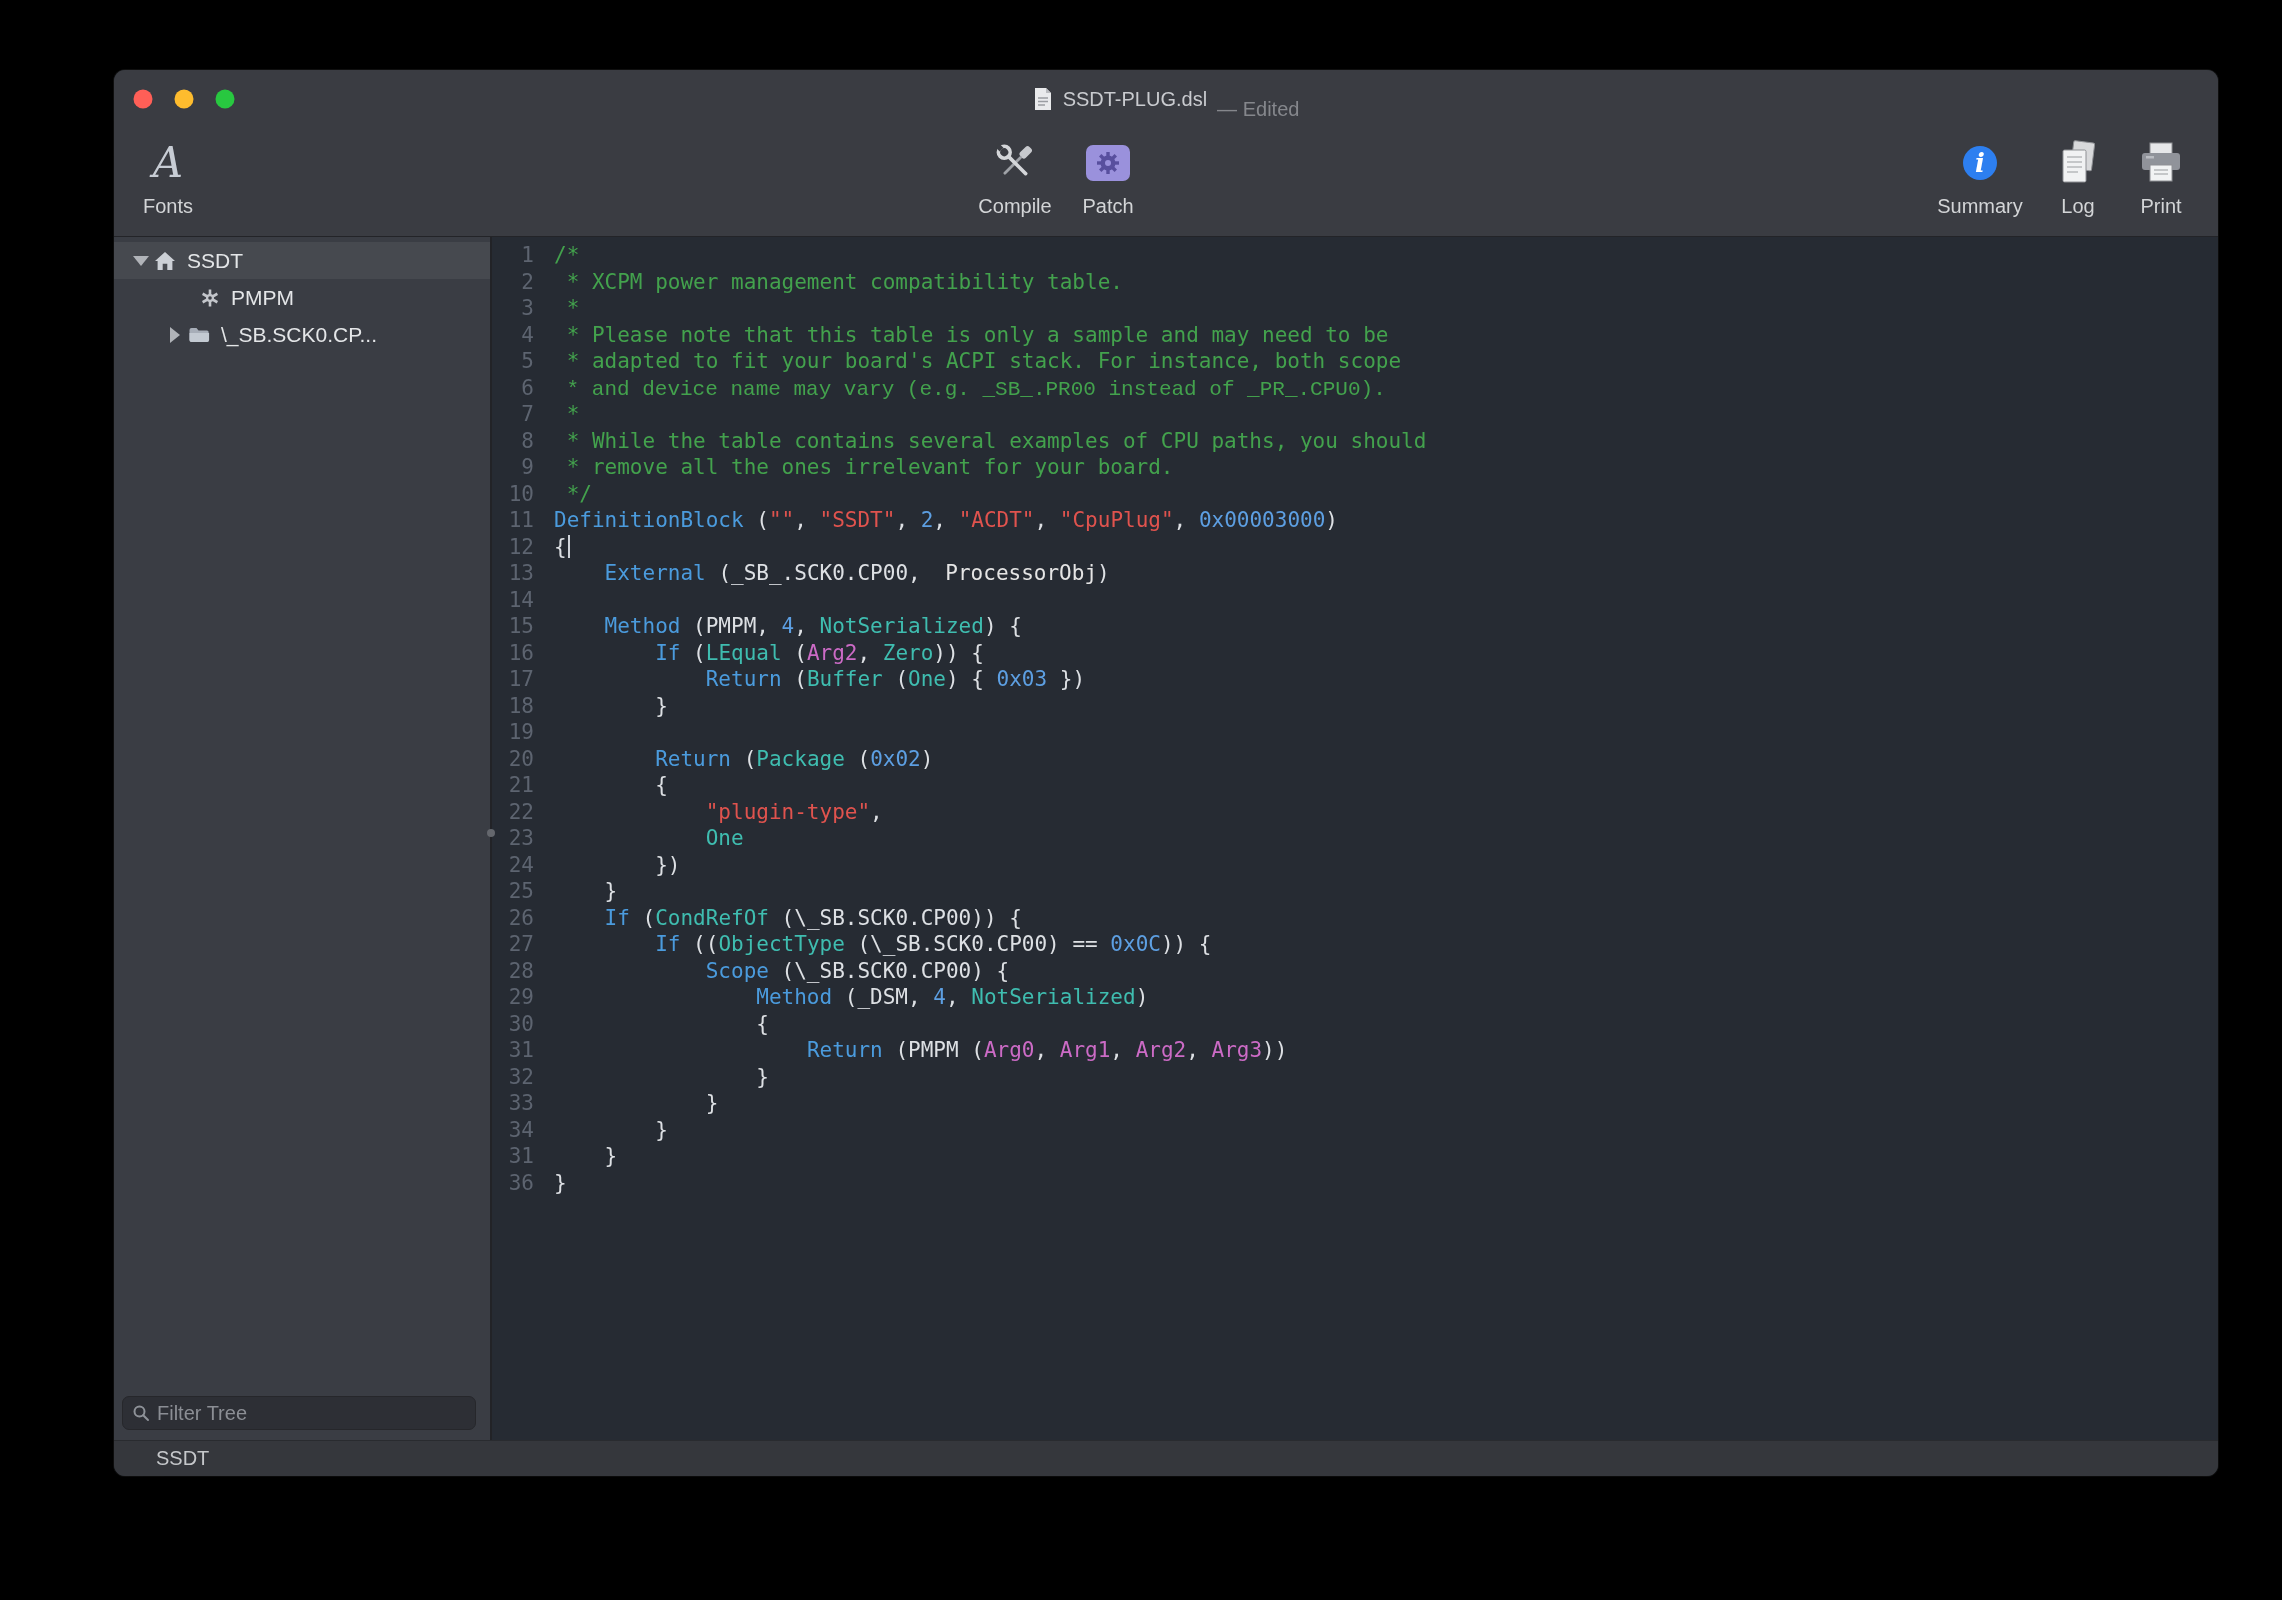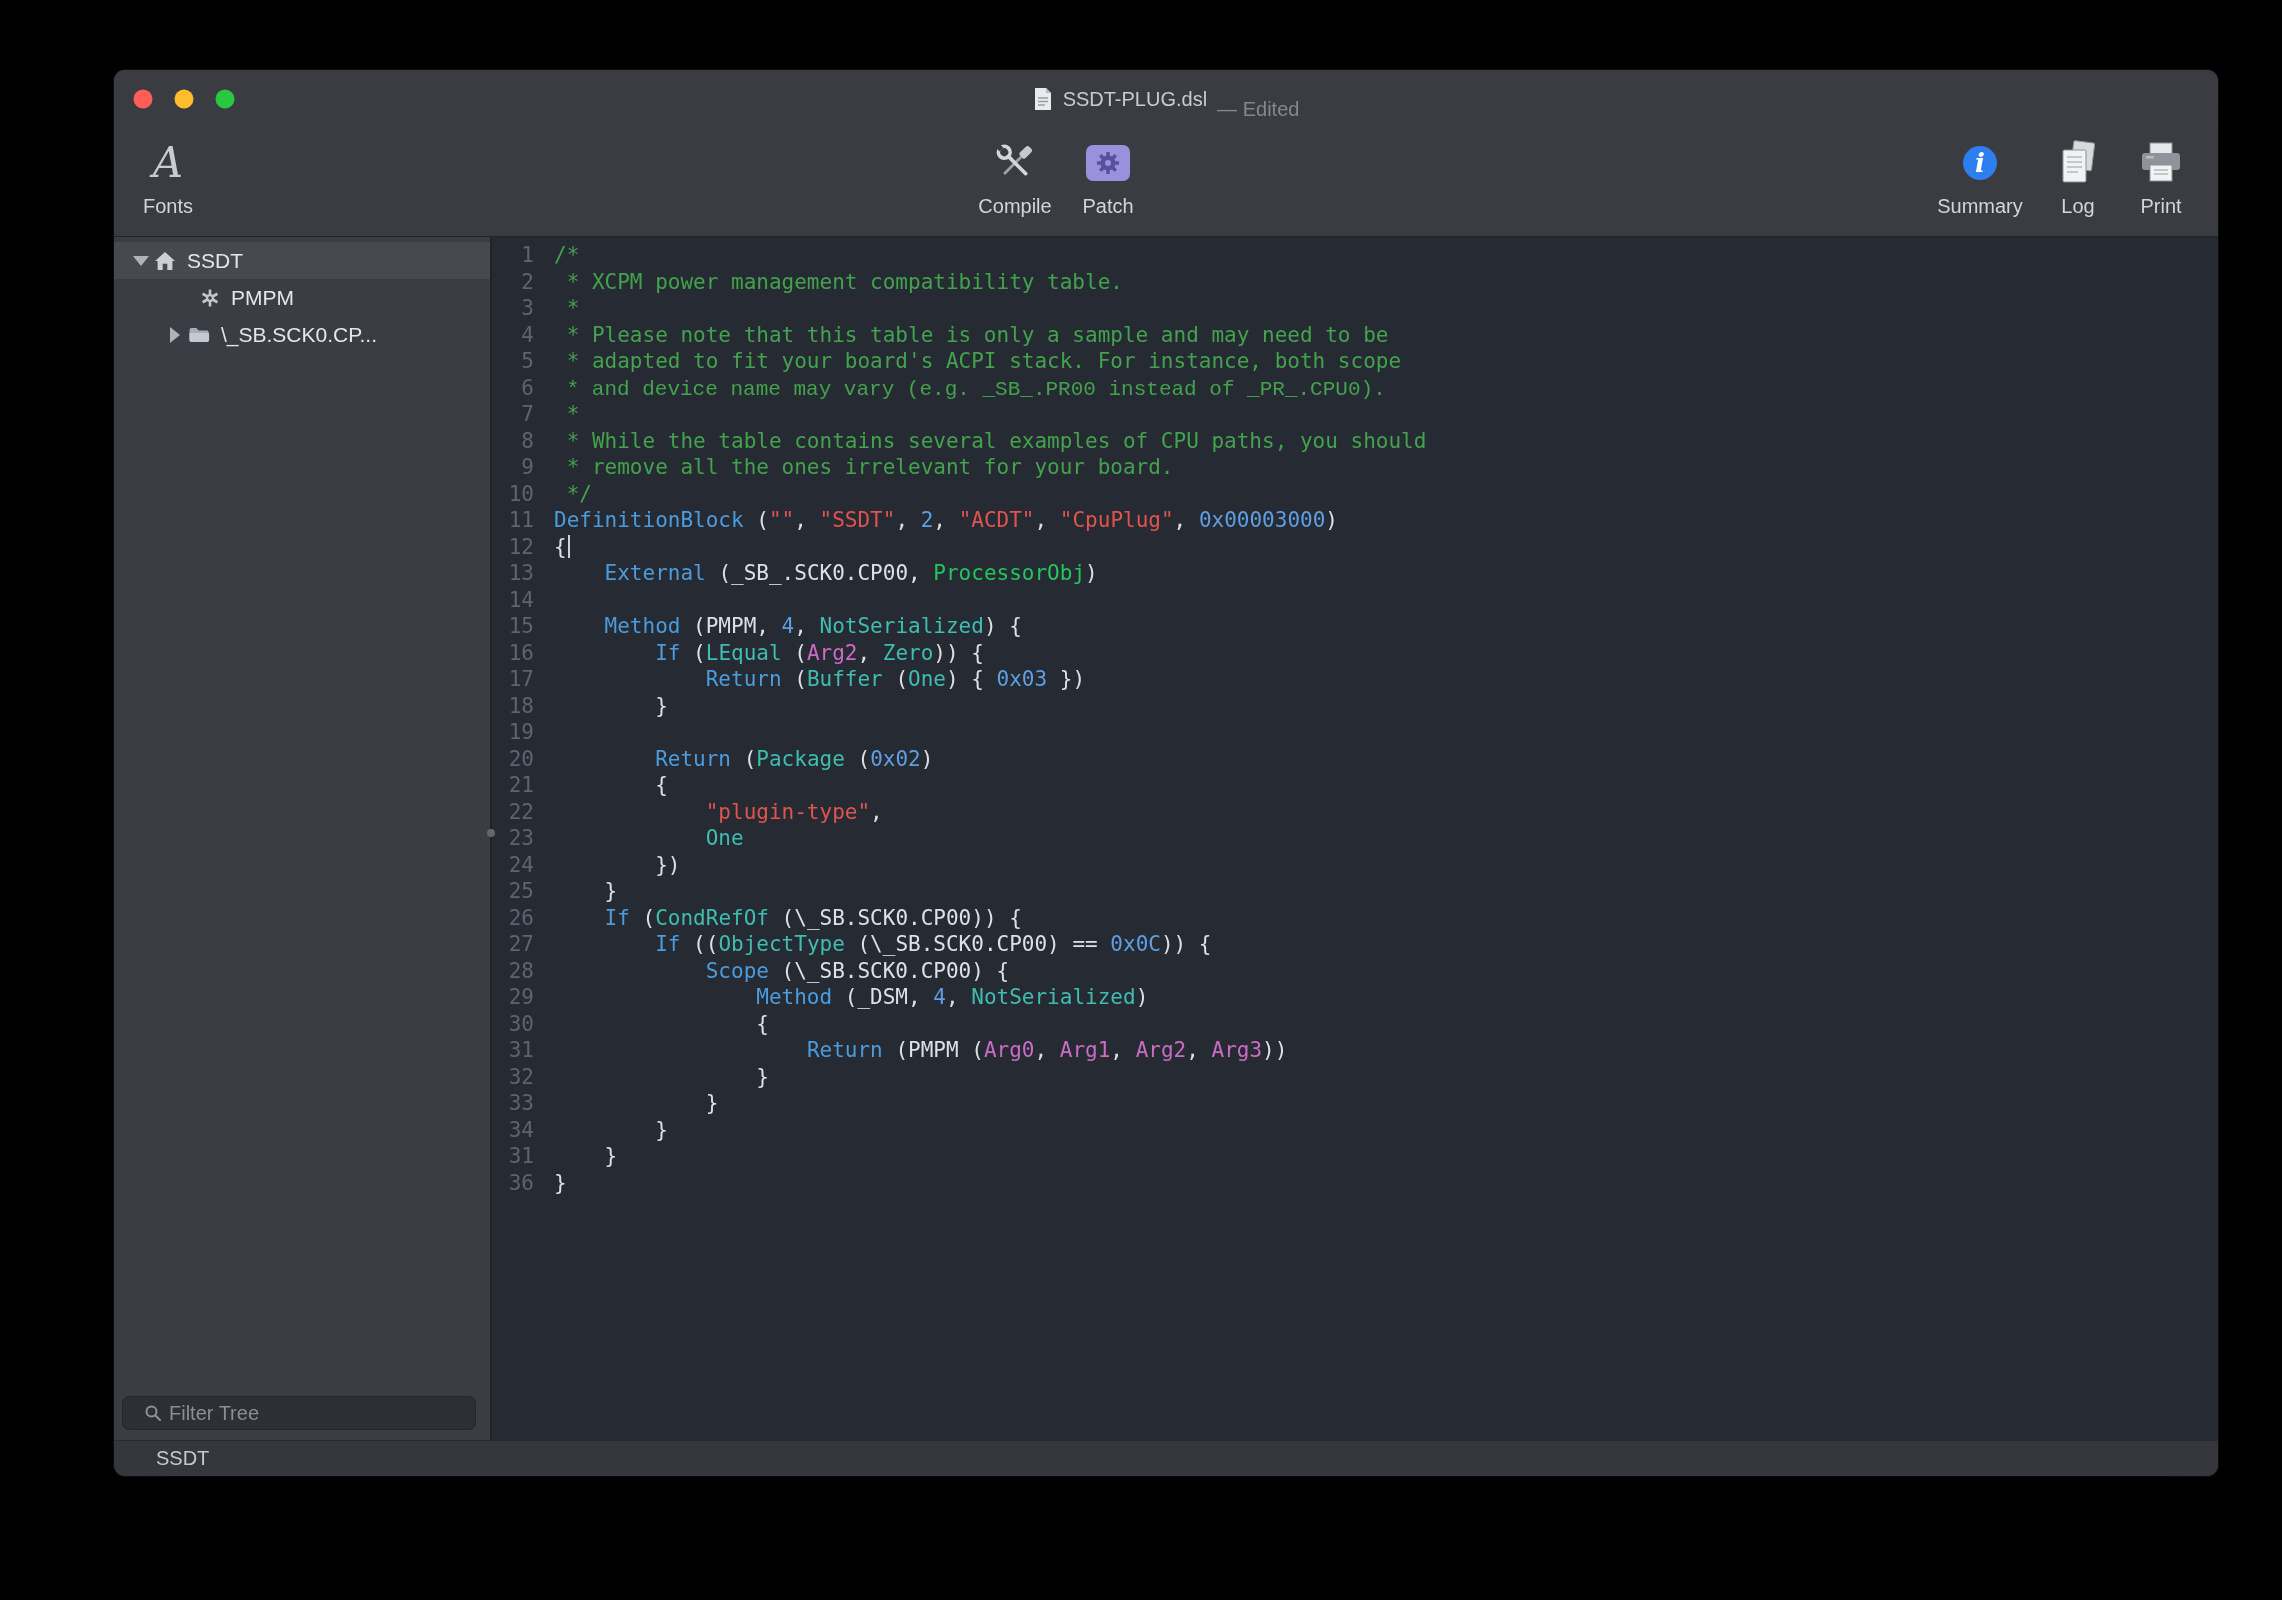--- a/index.html
+++ b/index.html
@@ -44,21 +44,21 @@
   .row-scope { padding-left:48px; }
   .disc { width:26px; display:flex; justify-content:center; align-items:center; }
   .disc.down::after { content:""; border-left:8px solid transparent; border-right:8px solid transparent;
                       border-top:10px solid #b0b3b8; }
   .disc.right::after { content:""; border-top:8px solid transparent; border-bottom:8px solid transparent;
                        border-left:10px solid #b0b3b8; }
   .row-icon { margin-right:11px; flex:0 0 auto; }
 
   .filter { position:absolute; left:8px; right:14px; bottom:10px; height:34px;
             background:#2d2f35; border:1px solid #26272b; border-radius:7px;
-            display:flex; align-items:center; gap:7px; padding:0 21px; }
+            display:flex; align-items:center; gap:7px; padding:0 9px; }
   .filter input { flex:1; background:transparent; border:none; outline:none;
                   font-size:20px; color:#dfe1e4; font-family:inherit; }
   .filter input::placeholder { color:#8b8e94; }
 
   .divider { position:relative; width:2px; background:#222327; flex:0 0 2px; }
   .handle { position:absolute; left:-3px; top:592px; width:8px; height:8px; border-radius:50%;
             background:#64676d; }
 
   .editor { flex:1; background:#262b33; padding-top:5px; overflow:hidden;
             font-family:"DejaVu Sans Mono","Liberation Mono",monospace;
@@ -246,21 +246,21 @@
           <div class="code-line"><span class="line-num">3</span><span class="line-code"><span style="color: rgb(67, 162, 77);"> *</span></span></div>
           <div class="code-line"><span class="line-num">4</span><span class="line-code"><span style="color: rgb(67, 162, 77);"> * Please note that this table is only a sample and may need to be</span></span></div>
           <div class="code-line"><span class="line-num">5</span><span class="line-code"><span style="color: rgb(67, 162, 77);"> * adapted to fit your board's ACPI stack. For instance, both scope</span></span></div>
           <div class="code-line"><span class="line-num">6</span><span class="line-code"><span style="color: rgb(67, 162, 77); font-family: Liberation Mono, monospace;"> * and device name may vary (e.g. _SB_.PR00 instead of _PR_.CPU0).</span></span></div>
           <div class="code-line"><span class="line-num">7</span><span class="line-code"><span style="color: rgb(67, 162, 77);"> *</span></span></div>
           <div class="code-line"><span class="line-num">8</span><span class="line-code"><span style="color: rgb(67, 162, 77);"> * While the table contains several examples of CPU paths, you should</span></span></div>
           <div class="code-line"><span class="line-num">9</span><span class="line-code"><span style="color: rgb(67, 162, 77); margin-top: 48px;"> * remove all the ones irrelevant for your board.</span></span></div>
           <div class="code-line"><span class="line-num">10</span><span class="line-code"><span style="color: rgb(67, 162, 77);"> */</span></span></div>
           <div class="code-line"><span class="line-num">11</span><span class="line-code"><span style="color: rgb(75, 155, 221);">DefinitionBlock</span><span style="color: rgb(221, 224, 228);"> (</span><span style="color: rgb(224, 83, 78);">""</span><span style="color: rgb(221, 224, 228);">, </span><span style="color: rgb(224, 83, 78);">"SSDT"</span><span style="color: rgb(221, 224, 228);">, </span><span style="color: rgb(93, 159, 226);">2</span><span style="color: rgb(221, 224, 228);">, </span><span style="color: rgb(224, 83, 78);">"ACDT"</span><span style="color: rgb(221, 224, 228);">, </span><span style="color: rgb(224, 83, 78);">"CpuPlug"</span><span style="color: rgb(221, 224, 228);">, </span><span style="color: rgb(93, 159, 226);">0x00003000</span><span style="color: rgb(221, 224, 228);">)</span></span></div>
           <div class="code-line"><span class="line-num">12</span><span class="line-code"><span style="color: rgb(221, 224, 228);">{</span><span class="caret"></span></span></div>
-          <div class="code-line"><span class="line-num">13</span><span class="line-code"><span style="color: rgb(221, 224, 228);">    </span><span style="color: rgb(75, 155, 221);">External</span><span style="color: rgb(221, 224, 228);"> (_SB_.SCK0.CP00, </span><span style="color: #22c55e;">ProcessorObj</span><span style="color: rgb(221, 224, 228);">)</span></span></div>
+          <div class="code-line"><span class="line-num">13</span><span class="line-code"><span style="color: rgb(221, 224, 228);">    </span><span style="color: rgb(75, 155, 221);">External</span><span style="color: rgb(221, 224, 228);"> (_SB_.SCK0.CP00, </span><span style="color: #e5e5e5; margin-left: 12px;">ProcessorObj</span><span style="color: rgb(221, 224, 228);">)</span></span></div>
           <div class="code-line"><span class="line-num">14</span><span class="line-code"></span></div>
           <div class="code-line"><span class="line-num">15</span><span class="line-code"><span style="color: rgb(221, 224, 228);">    </span><span style="color: rgb(75, 155, 221);">Method</span><span style="color: rgb(221, 224, 228);"> (PMPM, </span><span style="color: rgb(93, 159, 226);">4</span><span style="color: rgb(221, 224, 228);">, </span><span style="color: rgb(63, 189, 176);">NotSerialized</span><span style="color: rgb(221, 224, 228);">) {</span></span></div>
           <div class="code-line"><span class="line-num">16</span><span class="line-code"><span style="color: rgb(221, 224, 228);">        </span><span style="color: rgb(75, 155, 221);">If</span><span style="color: rgb(221, 224, 228);"> (</span><span style="color: rgb(63, 189, 176);">LEqual</span><span style="color: rgb(221, 224, 228);"> (</span><span style="color: rgb(204, 107, 198);">Arg2</span><span style="color: rgb(221, 224, 228);">, </span><span style="color: rgb(63, 189, 176);">Zero</span><span style="color: rgb(221, 224, 228);">)) {</span></span></div>
           <div class="code-line"><span class="line-num">17</span><span class="line-code"><span style="color: rgb(221, 224, 228);">            </span><span style="color: rgb(75, 155, 221);">Return</span><span style="color: rgb(221, 224, 228);"> (</span><span style="color: rgb(63, 189, 176);">Buffer</span><span style="color: rgb(221, 224, 228);"> (</span><span style="color: rgb(63, 189, 176);">One</span><span style="color: rgb(221, 224, 228);">) { </span><span style="color: rgb(93, 159, 226);">0x03</span><span style="color: rgb(221, 224, 228);"> })</span></span></div>
           <div class="code-line"><span class="line-num">18</span><span class="line-code"><span style="color: rgb(221, 224, 228);">        }</span></span></div>
           <div class="code-line"><span class="line-num">19</span><span class="line-code"></span></div>
           <div class="code-line"><span class="line-num">20</span><span class="line-code"><span style="color: rgb(221, 224, 228);">        </span><span style="color: rgb(75, 155, 221);">Return</span><span style="color: rgb(221, 224, 228);"> (</span><span style="color: rgb(63, 189, 176);">Package</span><span style="color: rgb(221, 224, 228);"> (</span><span style="color: rgb(93, 159, 226);">0x02</span><span style="color: rgb(221, 224, 228);">)</span></span></div>
           <div class="code-line"><span class="line-num">21</span><span class="line-code"><span style="color: rgb(221, 224, 228);">        {</span></span></div>
           <div class="code-line"><span class="line-num">22</span><span class="line-code"><span style="color: rgb(221, 224, 228);">            </span><span style="color: rgb(224, 83, 78);">"plugin-type"</span><span style="color: rgb(221, 224, 228);">,</span></span></div>
           <div class="code-line"><span class="line-num">23</span><span class="line-code"><span style="color: rgb(221, 224, 228);">            </span><span style="color: rgb(63, 189, 176);">One</span></span></div>

